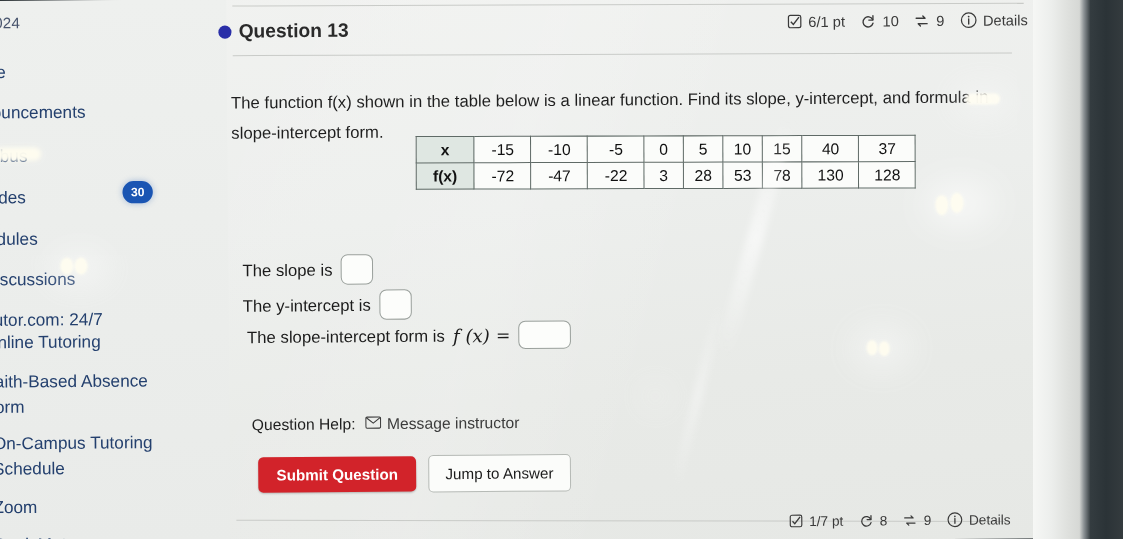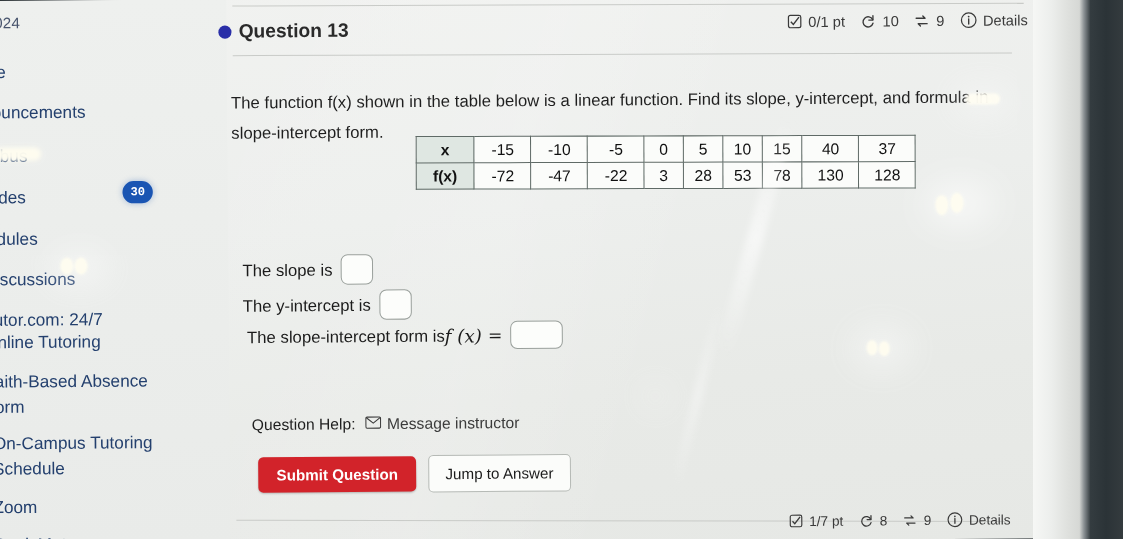--- a/index.html
+++ b/index.html
@@ -42,21 +42,20 @@
   .nav-item{
     position:absolute;left:-10px;font-size:17px;line-height:21px;color:#24406e;
     white-space:nowrap;
   }
   .nav-item.ind{left:-2px;}
   .badge-30{
     position:absolute;left:128px;top:179px;width:30px;height:22px;border-radius:11px;
     background:#1a55b3;color:#fff;font-size:12px;font-weight:bold;
     display:flex;align-items:center;justify-content:center;
     box-shadow:0 0 6px rgba(26,85,179,.35);
-    font-family:Liberation Mono, monospace;
   }
 
   
   #main{
     position:absolute;left:232px;top:0;width:800px;height:539px;
   }
   .rule{
     position:absolute;height:1px;background:#c9cbc8;left:6px;width:782px;
   }
   #rule-top{top:8px;transform:rotate(.25deg);}
@@ -101,21 +100,21 @@
   .ansline{position:absolute;display:flex;align-items:center;font-size:16.5px;color:#1b1b1b;}
   #ans1{left:14px;top:253px;}
   #ans2{left:14px;top:288px;}
   #ans3{left:18px;top:320px;}
   .inbox{
     display:inline-block;margin-left:8px;border:1.2px solid #9aa09c;border-radius:7px;
     background:#fcfdfb;height:30px;width:32px;box-sizing:border-box;
   }
   .inbox.wide{width:52px;height:28px;}
   .mathf{
-    font-family:"DejaVu Serif", serif;font-style:italic;font-size:18px;margin-left:0;
+    font-family:"DejaVu Serif", serif;font-style:italic;font-size:18px;margin-left:8px;
   }
   .eq{font-family:"DejaVu Serif", serif;font-size:17px;margin-left:6px;}
 
   
   #help{
     position:absolute;left:22px;top:412px;font-size:15.5px;color:#1f1f1f;
     display:flex;align-items:center;gap:9px;
   }
   #help .msg{color:#3b3b3b;display:flex;align-items:center;gap:6px;}
   #btnrow{position:absolute;left:28px;top:452px;display:flex;align-items:center;gap:12px;}
@@ -172,21 +171,21 @@
     <div id="q-dot"></div>
     <div id="q-title">Question 13</div>
 
     <div class="status" id="status-top">
       <span class="ic">
         <svg width="15" height="15" viewBox="0 0 16 16">
             <rect x="1.5" y="1.5" width="13" height="13" rx="2" fill="none" stroke="#3a3a3a" stroke-width="1.3"></rect>
             <path d="M4 8.3 L6.6 11 L12.6 3.4" fill="none" stroke="#3a3a3a" stroke-width="1.5"></path>
           </svg>
       </span>
-      <span>0/1 pt</span>
+      <span>6/1 pt</span>
       <span class="sep"></span>
       <span class="ic">
         <svg width="16" height="16" viewBox="0 0 16 16">
             <path d="M12.6 6.2a5 5 0 1 0 .3 3.6" fill="none" stroke="#3a3a3a" stroke-width="1.35" stroke-linecap="round"></path>
             <path d="M12.9 2.4 L12.9 6.6 L8.8 6.6" fill="none" stroke="#3a3a3a" stroke-width="1.35" stroke-linecap="round" stroke-linejoin="round"></path>
           </svg>
       </span>
       <span>10</span>
       <span class="sep"></span>
       <span class="ic">

